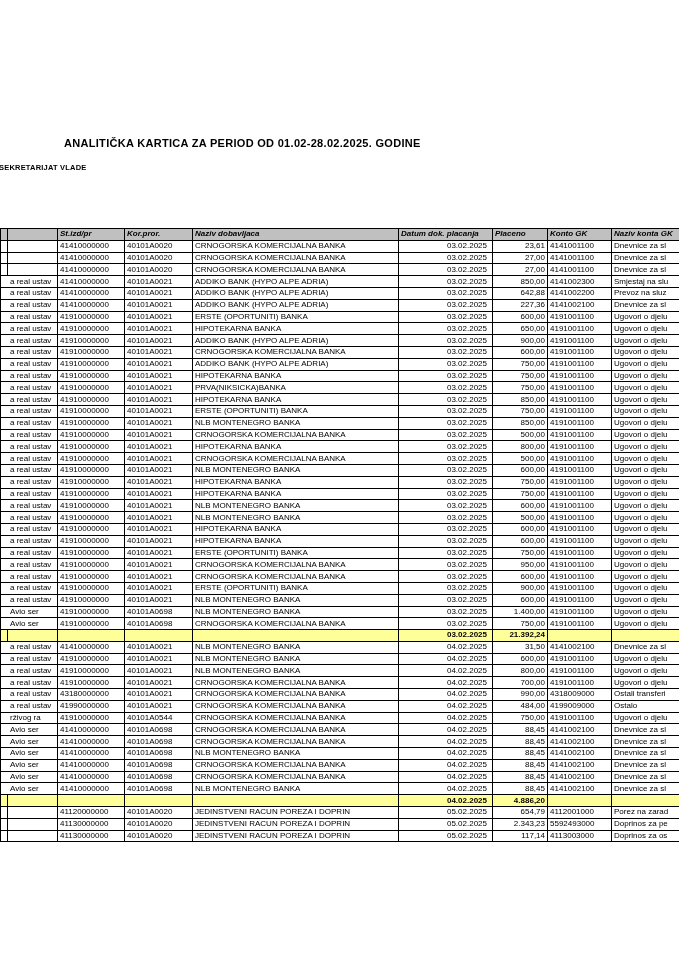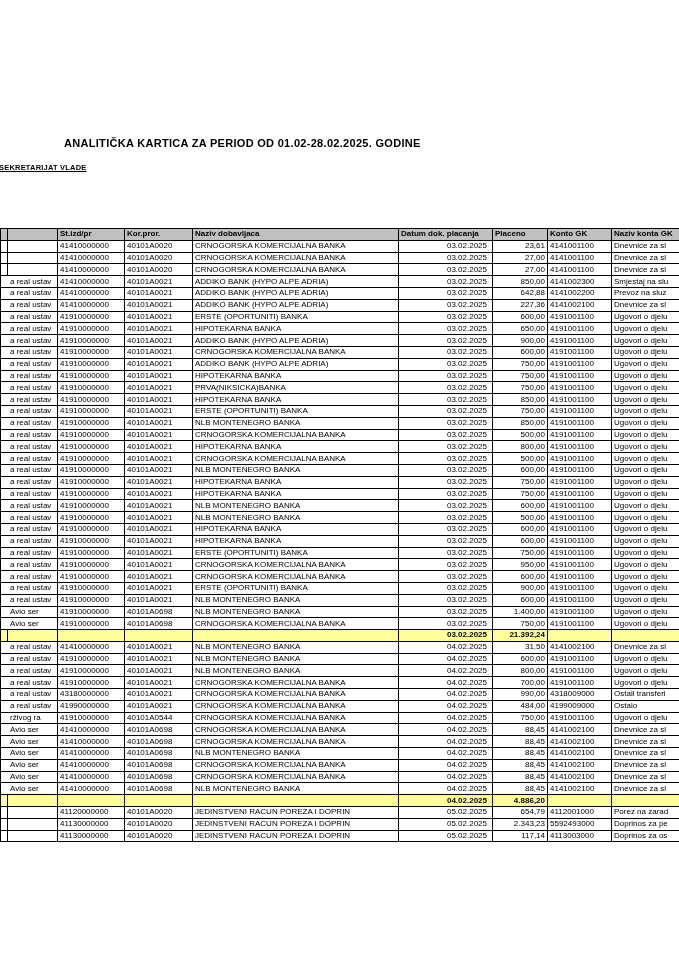--- a/index.html
+++ b/index.html
@@ -7,35 +7,36 @@
     width:679px;height:960px;position:relative;overflow:hidden;
     background:#ffffff;color:#000;
     font-family:"Liberation Sans", sans-serif;
   }
   .doc-title{
     position:absolute;left:64px;top:137px;
     font-size:11px;font-weight:bold;letter-spacing:0.3px;white-space:nowrap;
   }
   .doc-subtitle{
     position:absolute;left:-1px;top:163px;
-    font-size:7.5px;font-weight:bold;letter-spacing:0.2px;white-space:nowrap;text-decoration:underline;
+    font-size:7.5px;font-weight:bold;letter-spacing:0.2px;white-space:nowrap;
   }
   table.card{
     position:absolute;left:0;top:228px;width:690px;
     border-collapse:collapse;table-layout:fixed;
   }
   .card th,.card td{
     border:1px solid #000;
     font-size:8px;line-height:1;height:10.8px;
     padding:0 2px;overflow:hidden;white-space:nowrap;
     font-weight:normal;text-align:left;vertical-align:middle;
   }
   .card th{
     background:var(--header-bg,#c0c0c0);
     font-weight:bold;
+    font-style:italic;
   }
   .card td.ar{text-align:right;}
   .card td.c-datum{padding-right:5px;padding-left:9px;}
   .card td.c-label{padding-left:9px;}
   .card tr.subtotal td{
     background:var(--subtotal-bg,#ffff99);
     font-weight:bold;
   }
 </style>
 </head>

